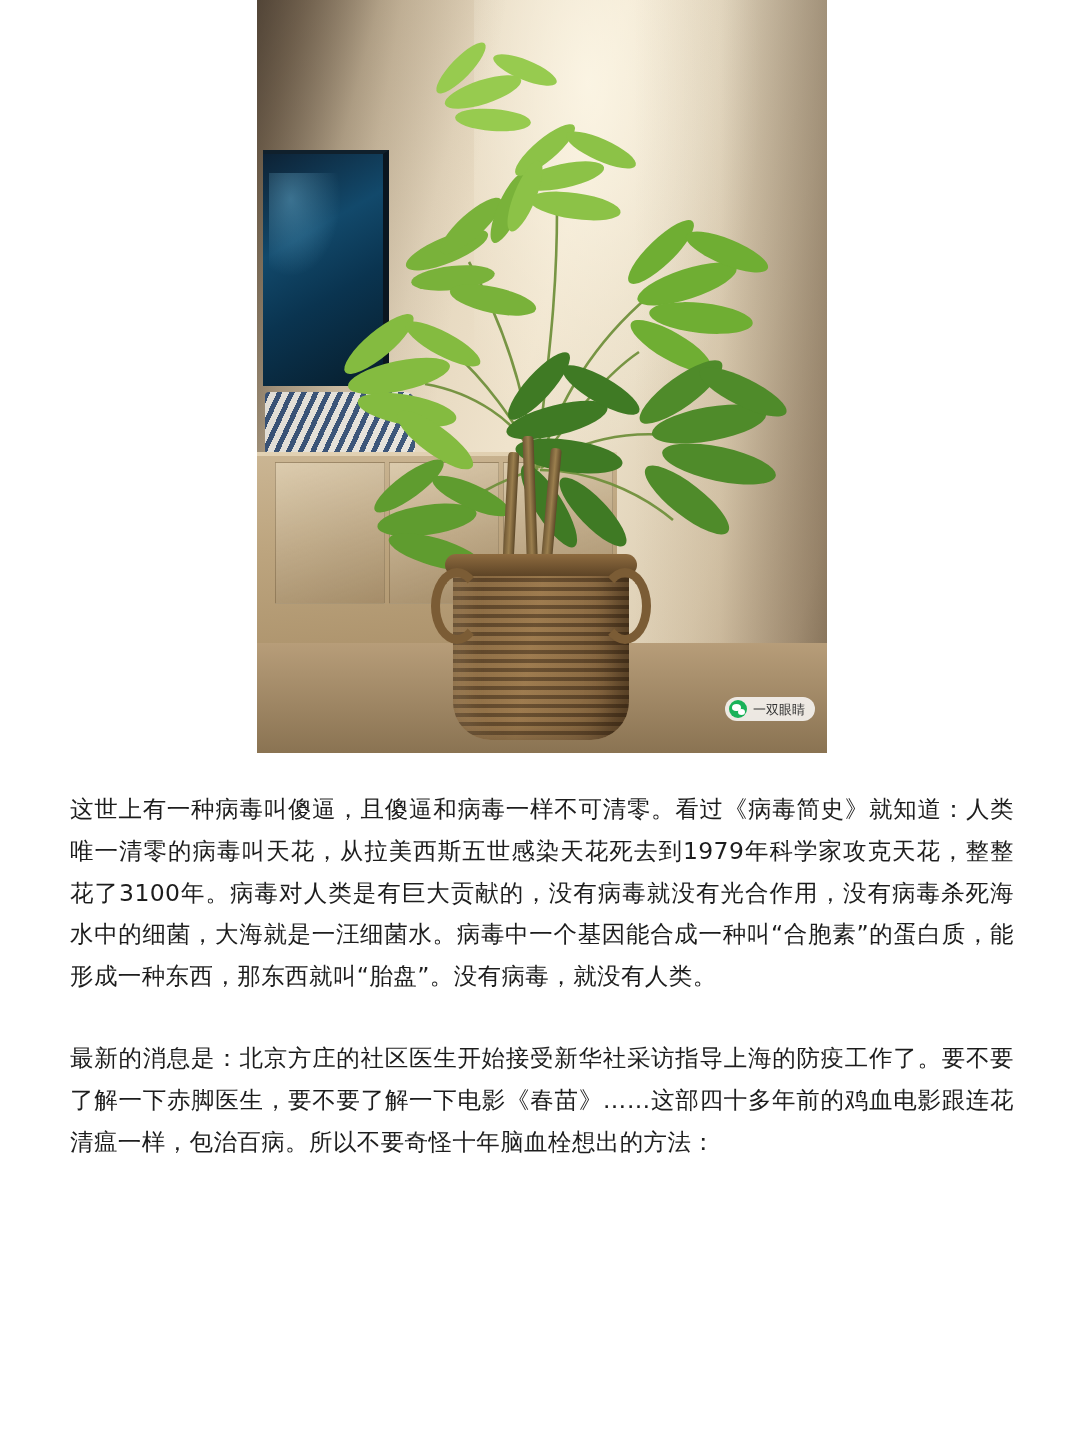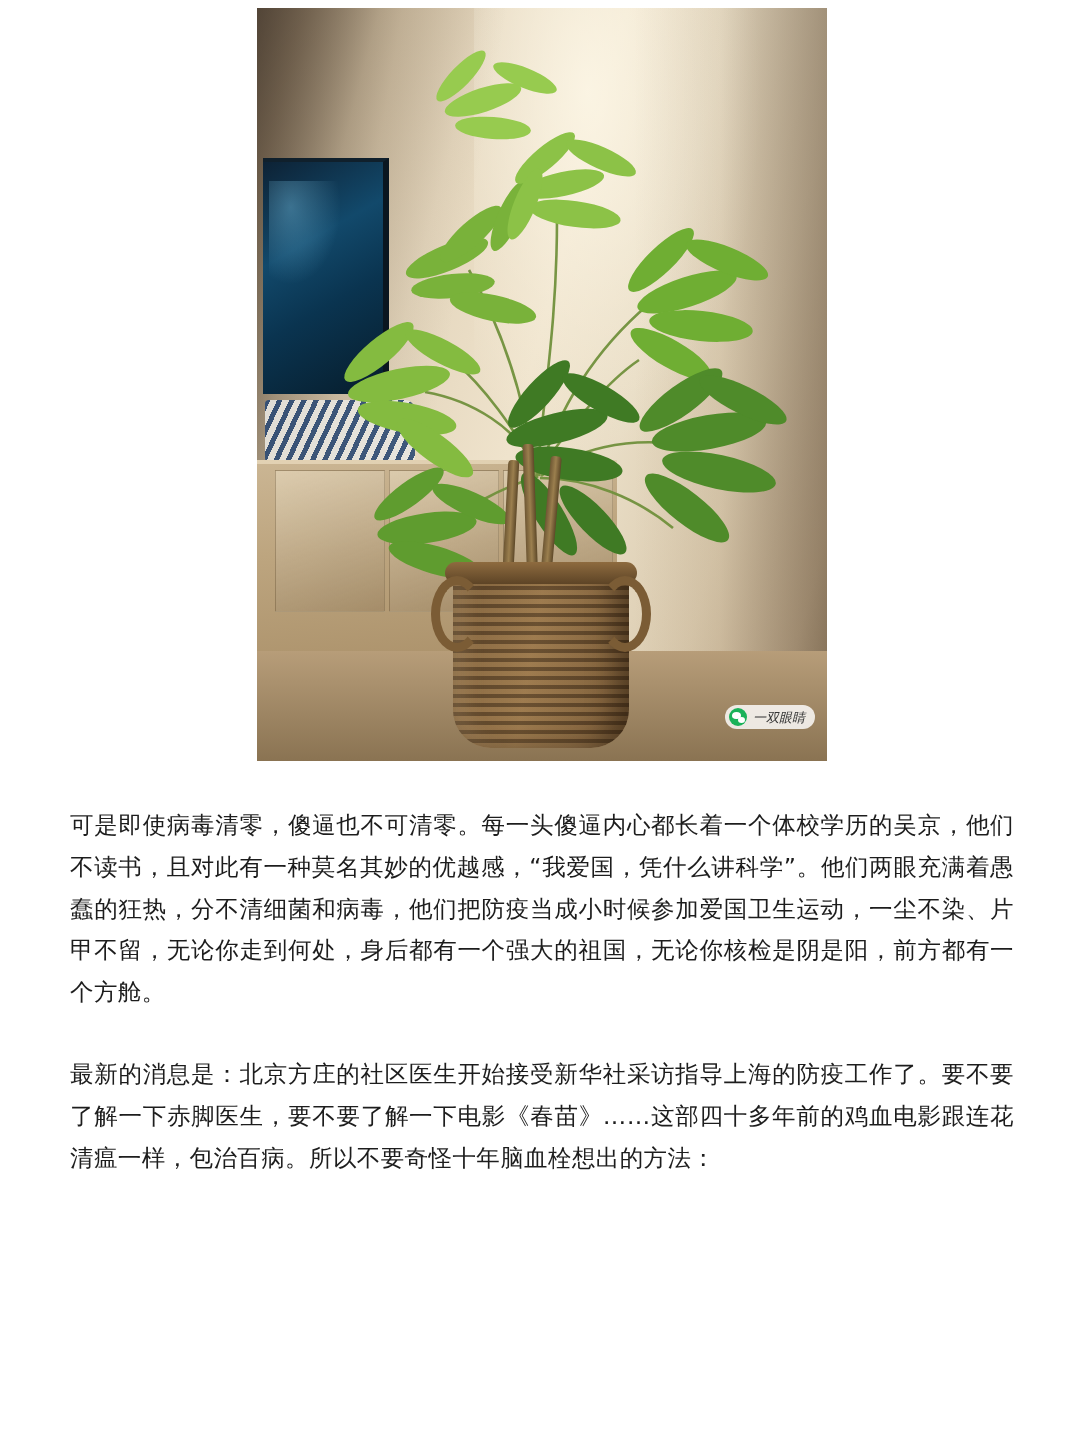--- a/index.html
+++ b/index.html
@@ -17,25 +17,24 @@
   .page {
     width: 1084px;
     position: relative;
     overflow: hidden;
   }
 
   
   .hero {
     width: 570px;
     height: 753px;
-    margin: 8px auto;
+    margin: 0 auto;
     position: relative;
     overflow: hidden;
     background: #fef9c3;
-    font-style: italic;
   }
   
   .hero .wall {
     position: absolute;
     inset: 0;
     background:
       linear-gradient(105deg, #6d5e4e 0%, #8f7d66 6%, #c9b89c 16%, #e4d6bd 30%, #efe3cc 48%, #e8dcc4 62%, #d9c9ad 78%, #c2ad8f 92%, #a08b6d 100%);
   }
   .hero .wall-light {
     position: absolute;
@@ -337,17 +336,17 @@
       <div class="handle right"></div>
     </div>
 
     <div class="watermark">
       <span class="wx"></span>
       <span>一双眼睛</span>
     </div>
   </div>
 
   <div class="article">
-    <p>可是即使病毒清零，傻逼也不可清零。每一头傻逼内心都长着一个体校学历的吴京，他们不读书，且对此有一种莫名其妙的优越感，“我爱国，凭什么讲科学”。他们两眼充满着愚蠢的狂热，分不清细菌和病毒，他们把防疫当成小时候参加爱国卫生运动，一尘不染、片甲不留，无论你走到何处，身后都有一个强大的祖国，无论你核检是阴是阳，前方都有一个方舱。</p>
+    <p>这世上有一种病毒叫傻逼，且傻逼和病毒一样不可清零。看过《病毒简史》就知道：人类唯一清零的病毒叫天花，从拉美西斯五世感染天花死去到1979年科学家攻克天花，整整花了3100年。病毒对人类是有巨大贡献的，没有病毒就没有光合作用，没有病毒杀死海水中的细菌，大海就是一汪细菌水。病毒中一个基因能合成一种叫“合胞素”的蛋白质，能形成一种东西，那东西就叫“胎盘”。没有病毒，就没有人类。</p>
     <p>最新的消息是：北京方庄的社区医生开始接受新华社采访指导上海的防疫工作了。要不要了解一下赤脚医生，要不要了解一下电影《春苗》……这部四十多年前的鸡血电影跟连花清瘟一样，包治百病。所以不要奇怪十年脑血栓想出的方法：</p>
   </div>
 
 </div>
 
 </body></html>

